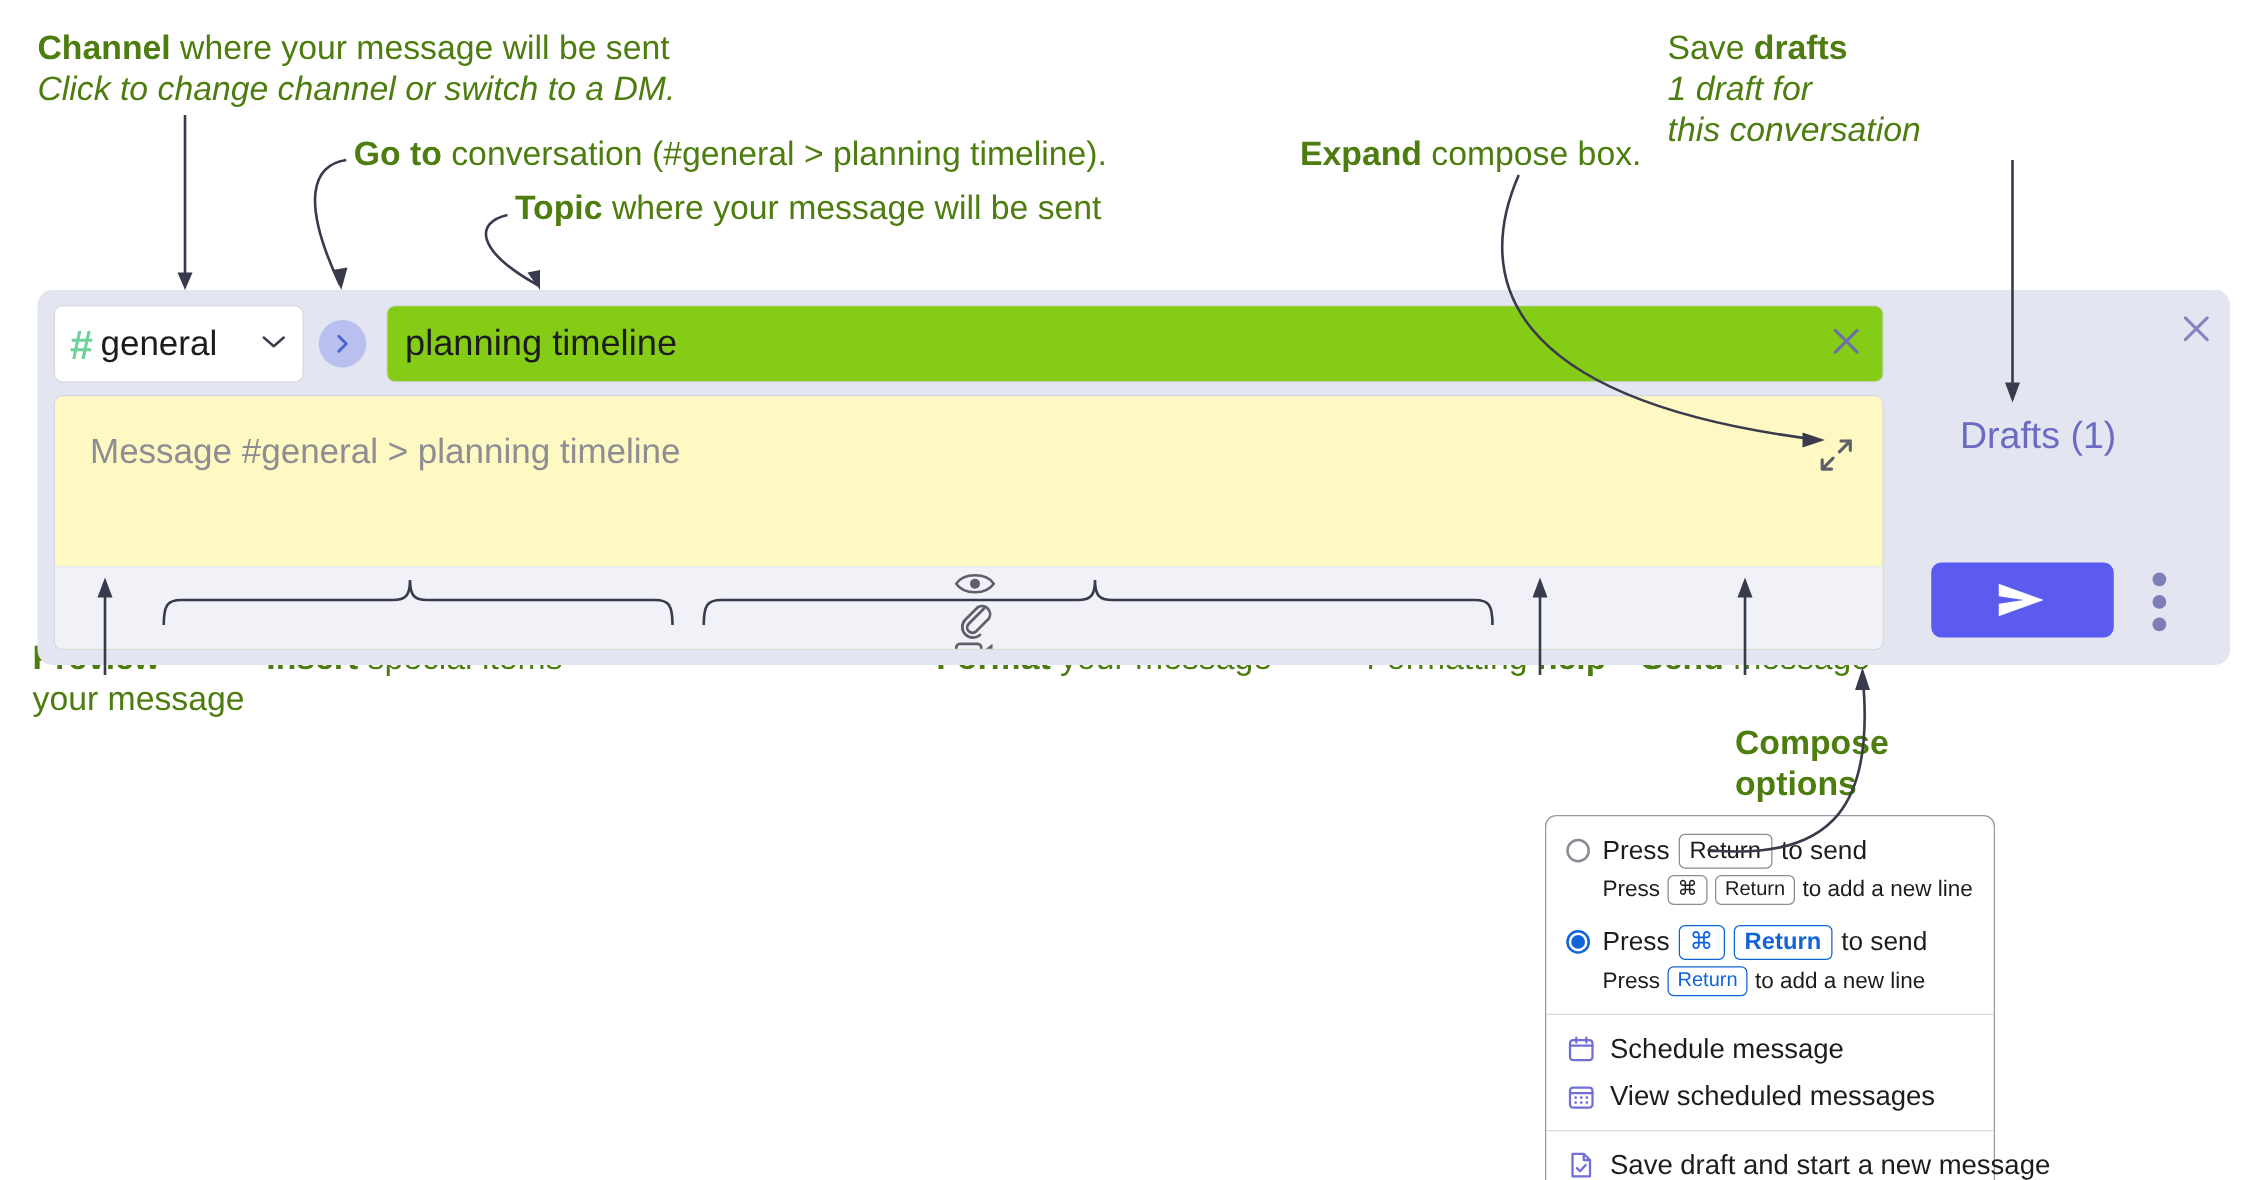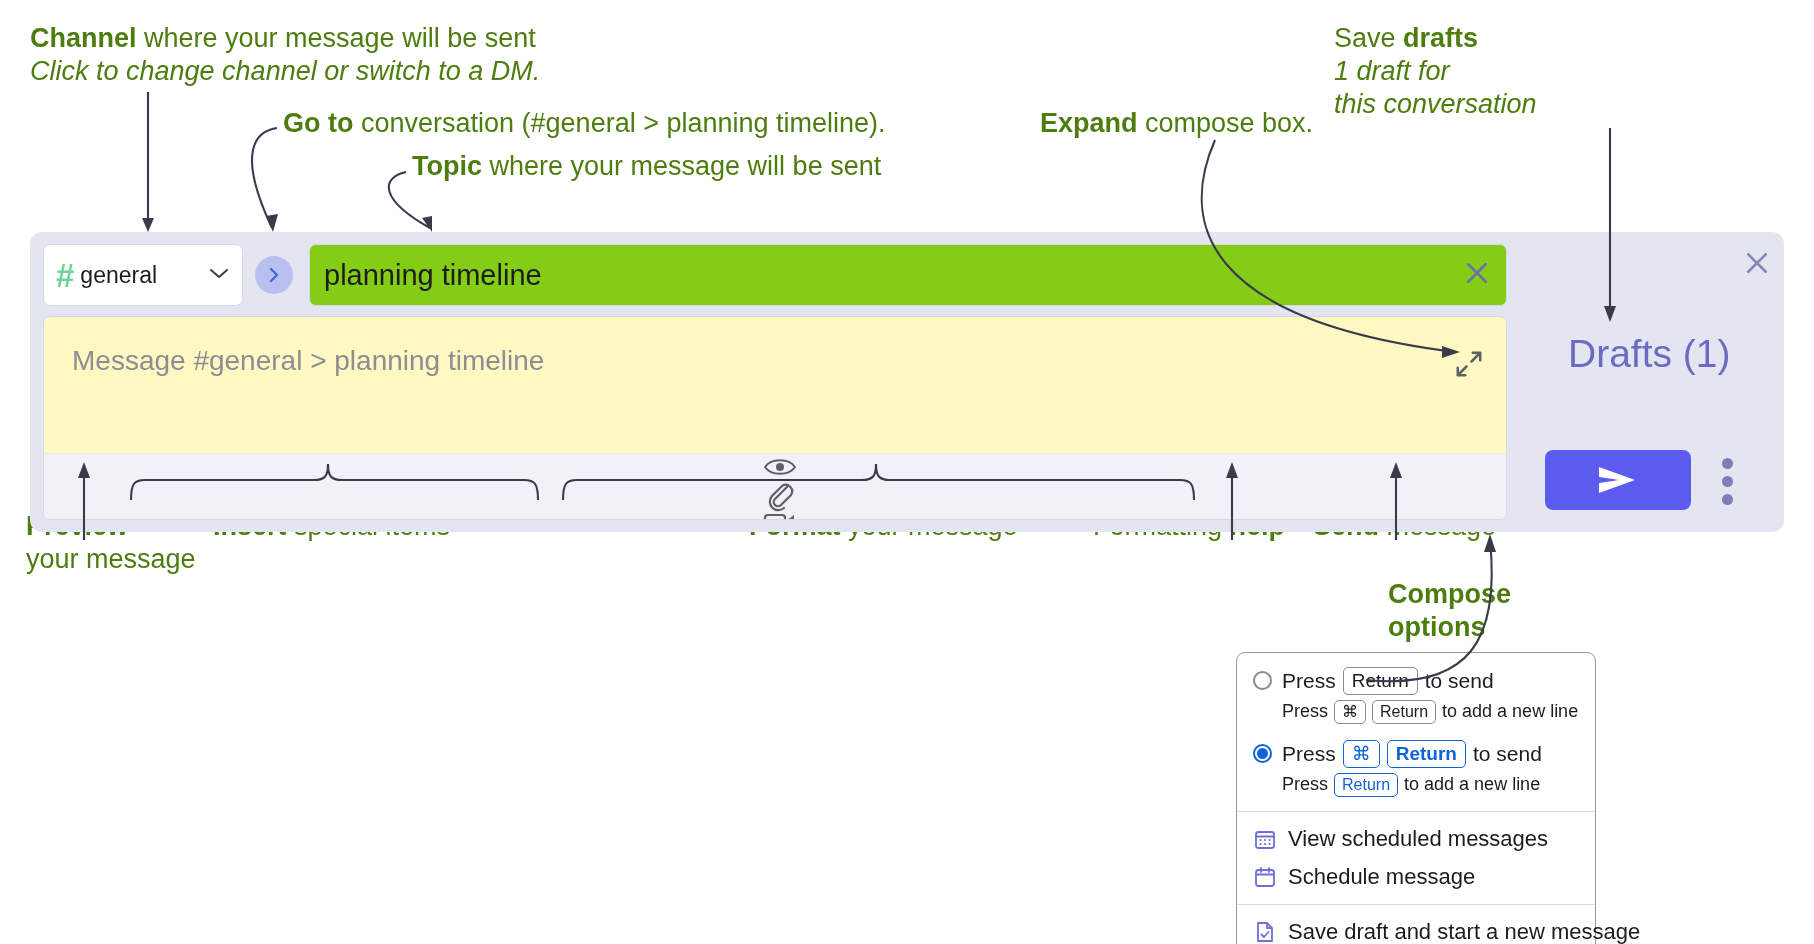--- a/index.html
+++ b/index.html
@@ -44,21 +44,21 @@
     border-radius: 7px;
     display: flex; align-items: center;
     padding: 0 12px;
     gap: 7px;
     cursor: pointer;
   }
   .hash {
     color: #6ed29b; font-size: 33px; font-weight: 700; line-height: 1;
     letter-spacing: -1px;
   }
-  #channel-name { font-size: 23px; color: #1d1c1d; text-align: center; }
+  #channel-name { font-size: 28px; color: #1d1c1d; text-align: center; }
   .chev { margin-left: auto; }
   #goto-btn {
     position: absolute; left: 212px; top: 12px;
     width: 38px; height: 38px; border-radius: 50%;
     background: #b9c0ef;
     display: flex; align-items: center; justify-content: center;
     cursor: pointer;
   }
   #topic-field {
     position: absolute; left: 266px; top: 0;
@@ -96,21 +96,21 @@
     gap: 0px;
     flex-direction: column;
   }
   .tb { width: 56px; height: 52px; display: flex; align-items: center;
         justify-content: center; cursor: pointer; color: #5f5f68; }
   .tb svg { display: block; }
   .tbsep { width: 1px; height: 34px; background: #c9cad4; margin: 0 14px; }
 
   #drafts-label {
     position: absolute; left: 1568px; top: 332px;
-    font-size: 39px; color: #6b6bc4;
+    font-size: 30px; color: #6b6bc4;
     cursor: pointer;
     text-align: center;
   }
   #panel-close { position: absolute; left: 1742px; top: 248px; cursor: pointer; }
   #send-btn {
     position: absolute; left: 1545px; top: 450px;
     width: 146px; height: 60px;
     background: #5b5bf0;
     border-radius: 8px;
     display: flex; align-items: center; justify-content: center;
@@ -451,45 +451,45 @@
   </div>
   <div class="sub-row">
     <div class="sub-txt">
       <span>Press</span>
       <span class="key sm blue">Return</span>
       <span>to add a new line</span>
     </div>
   </div>
 
   <div class="menu-div"></div>
+
+  <div class="menu-item">
+    <svg class="ic" width="24" height="24" viewBox="0 0 24 24" fill="none" stroke="#6f6fd6" stroke-width="1.8">
+      <rect x="3" y="5" width="18" height="16" rx="2.5"></rect>
+      <path d="M3 9.5 L21 9.5 M8 3 L8 7 M16 3 L16 7" stroke-linecap="round"></path>
+    </svg>
+    <span class="lbl">Schedule message</span>
+  </div>
 
   <div class="menu-item">
     <svg class="ic" width="24" height="24" viewBox="0 0 24 24" fill="none" stroke="#6f6fd6" stroke-width="1.8">
       <rect x="3" y="5" width="18" height="16" rx="2.5"></rect>
       <path d="M3 9.5 L21 9.5" stroke-linecap="round"></path>
       <g fill="#6f6fd6" stroke="none">
         <circle cx="7.5" cy="13" r="1.1"></circle>
           <circle cx="12" cy="13" r="1.1"></circle>
           <circle cx="16.5" cy="13" r="1.1"></circle>
         <circle cx="7.5" cy="17" r="1.1"></circle>
           <circle cx="12" cy="17" r="1.1"></circle>
           <circle cx="16.5" cy="17" r="1.1"></circle>
       </g>
     </svg>
     <span class="lbl">View scheduled messages</span>
   </div>
 
-  <div class="menu-item">
-    <svg class="ic" width="24" height="24" viewBox="0 0 24 24" fill="none" stroke="#6f6fd6" stroke-width="1.8">
-      <rect x="3" y="5" width="18" height="16" rx="2.5"></rect>
-      <path d="M3 9.5 L21 9.5 M8 3 L8 7 M16 3 L16 7" stroke-linecap="round"></path>
-    </svg>
-    <span class="lbl">Schedule message</span>
-  </div>
-
   <div class="menu-div"></div>
 
   <div class="menu-item">
     <svg class="ic" width="24" height="24" viewBox="0 0 24 24" fill="none" stroke="#6f6fd6" stroke-width="1.8" stroke-linejoin="round">
       <path d="M5 3 L14 3 L19 8 L19 21 L5 21 Z"></path>
       <path d="M14 3 L14 8 L19 8"></path>
       <path d="M8.5 14.5 L11 17 L15.5 12" stroke-linecap="round"></path>
     </svg>
     <span class="lbl">Save draft and start a new message</span>
   </div>

